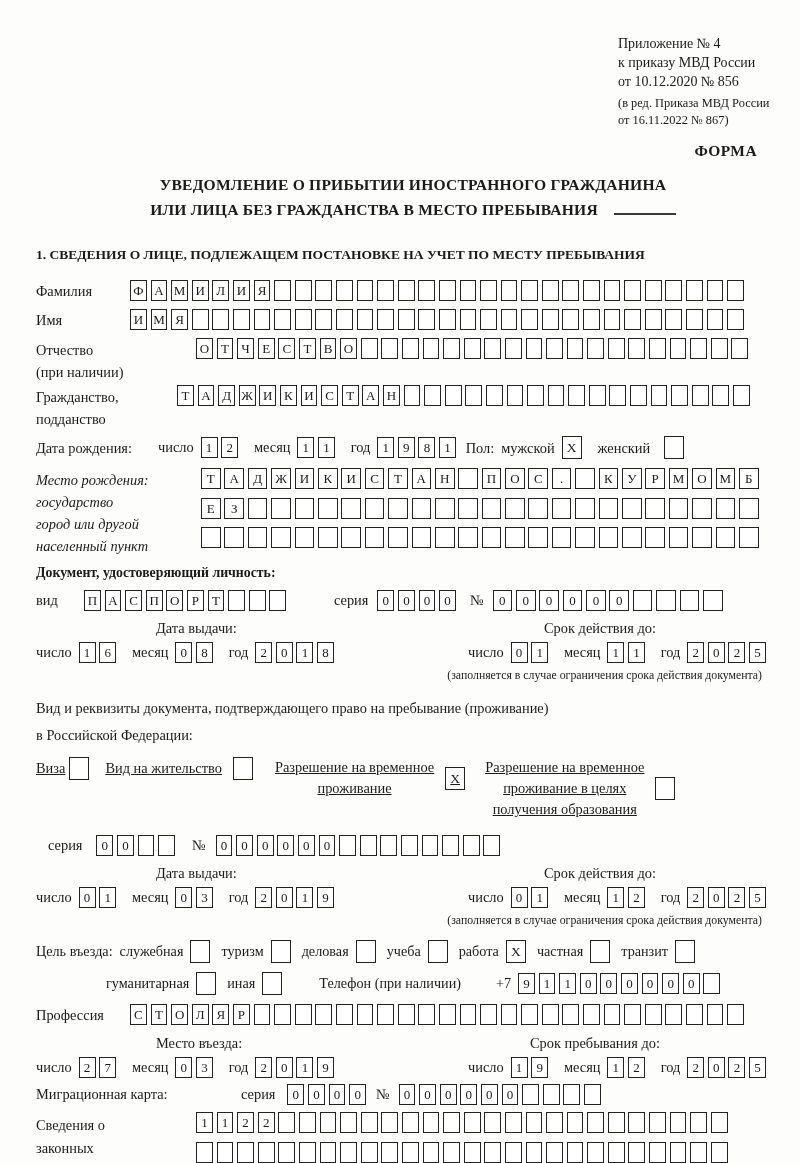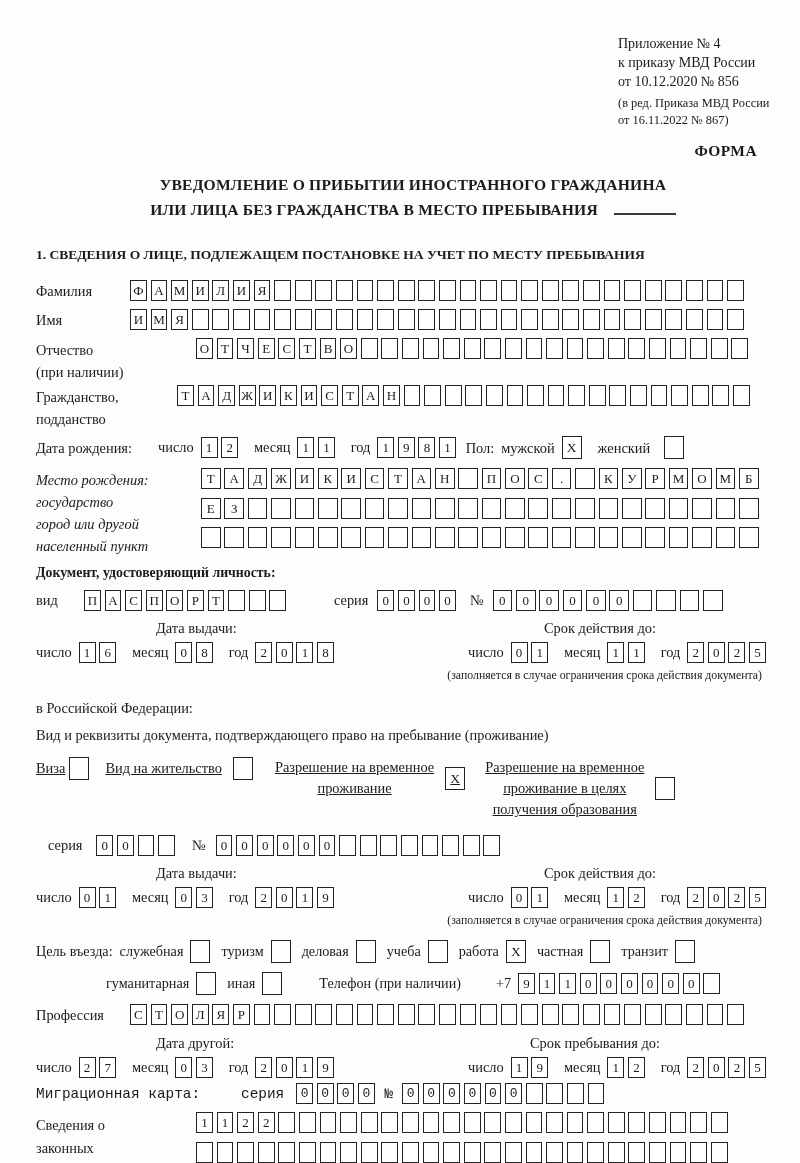--- a/index.html
+++ b/index.html
@@ -412,22 +412,22 @@
           <span class="cell">2</span>
           <span class="cell">0</span>
           <span class="cell">2</span>
           <span class="cell">5</span>
         </span>
     </span>
   </div>
   <div class="note-r">(заполняется в случае ограничения срока действия документа)</div>
 
   <div class="para">
+    <div>Вид и реквизиты документа, подтверждающего право на пребывание (проживание)</div>
     <div>в Российской Федерации:</div>
-    <div>Вид и реквизиты документа, подтверждающего право на пребывание (проживание)</div>
   </div>
 
   <div class="opts">
     <span class="opt">
       <span class="olbl">Виза</span>
       <span class="cb" style="margin-left:4px"></span>
     </span>
     <span class="opt" style="margin-left:16px">
       <span class="olbl">Вид на жительство</span>
       <span class="cb"></span>
@@ -591,21 +591,21 @@
         <span class="cell">&nbsp;</span>
         <span class="cell">&nbsp;</span>
         <span class="cell">&nbsp;</span>
         <span class="cell">&nbsp;</span>
         <span class="cell">&nbsp;</span>
         <span class="cell">&nbsp;</span>
       </span>
   </div>
 
   <div class="dhead">
-    <span class="dh-l">Дата другой:</span>
+    <span class="dh-l">Место въезда:</span>
     <span class="dh-r" style="padding-left:62px">Срок пребывания до:</span>
   </div>
   <div class="drow">
     <span class="dgroup dg-l">
       <span class="dl">число</span>
       <span class="boxes">
           <span class="cell">2</span>
           <span class="cell">7</span>
         </span>
       <span class="dl">месяц</span>
@@ -635,21 +635,21 @@
       <span class="dl">год</span>
       <span class="boxes">
           <span class="cell">2</span>
           <span class="cell">0</span>
           <span class="cell">2</span>
           <span class="cell">5</span>
         </span>
     </span>
   </div>
 
-  <div class="row" style="align-items:flex-start;margin-top:0;font-family:Liberation Mono, monospace;">
+  <div class="row" style="align-items:flex-end;margin-top:0;">
     <span class="lbl w205">Миграционная карта:</span>
     <span class="lbl" style="margin-right:12px">серия</span>
     <span class="boxes">
         <span class="cell">0</span>
         <span class="cell">0</span>
         <span class="cell">0</span>
         <span class="cell">0</span>
       </span>
     <span class="lbl" style="margin-left:6px;margin-right:9px">№</span>
     <span class="boxes">

